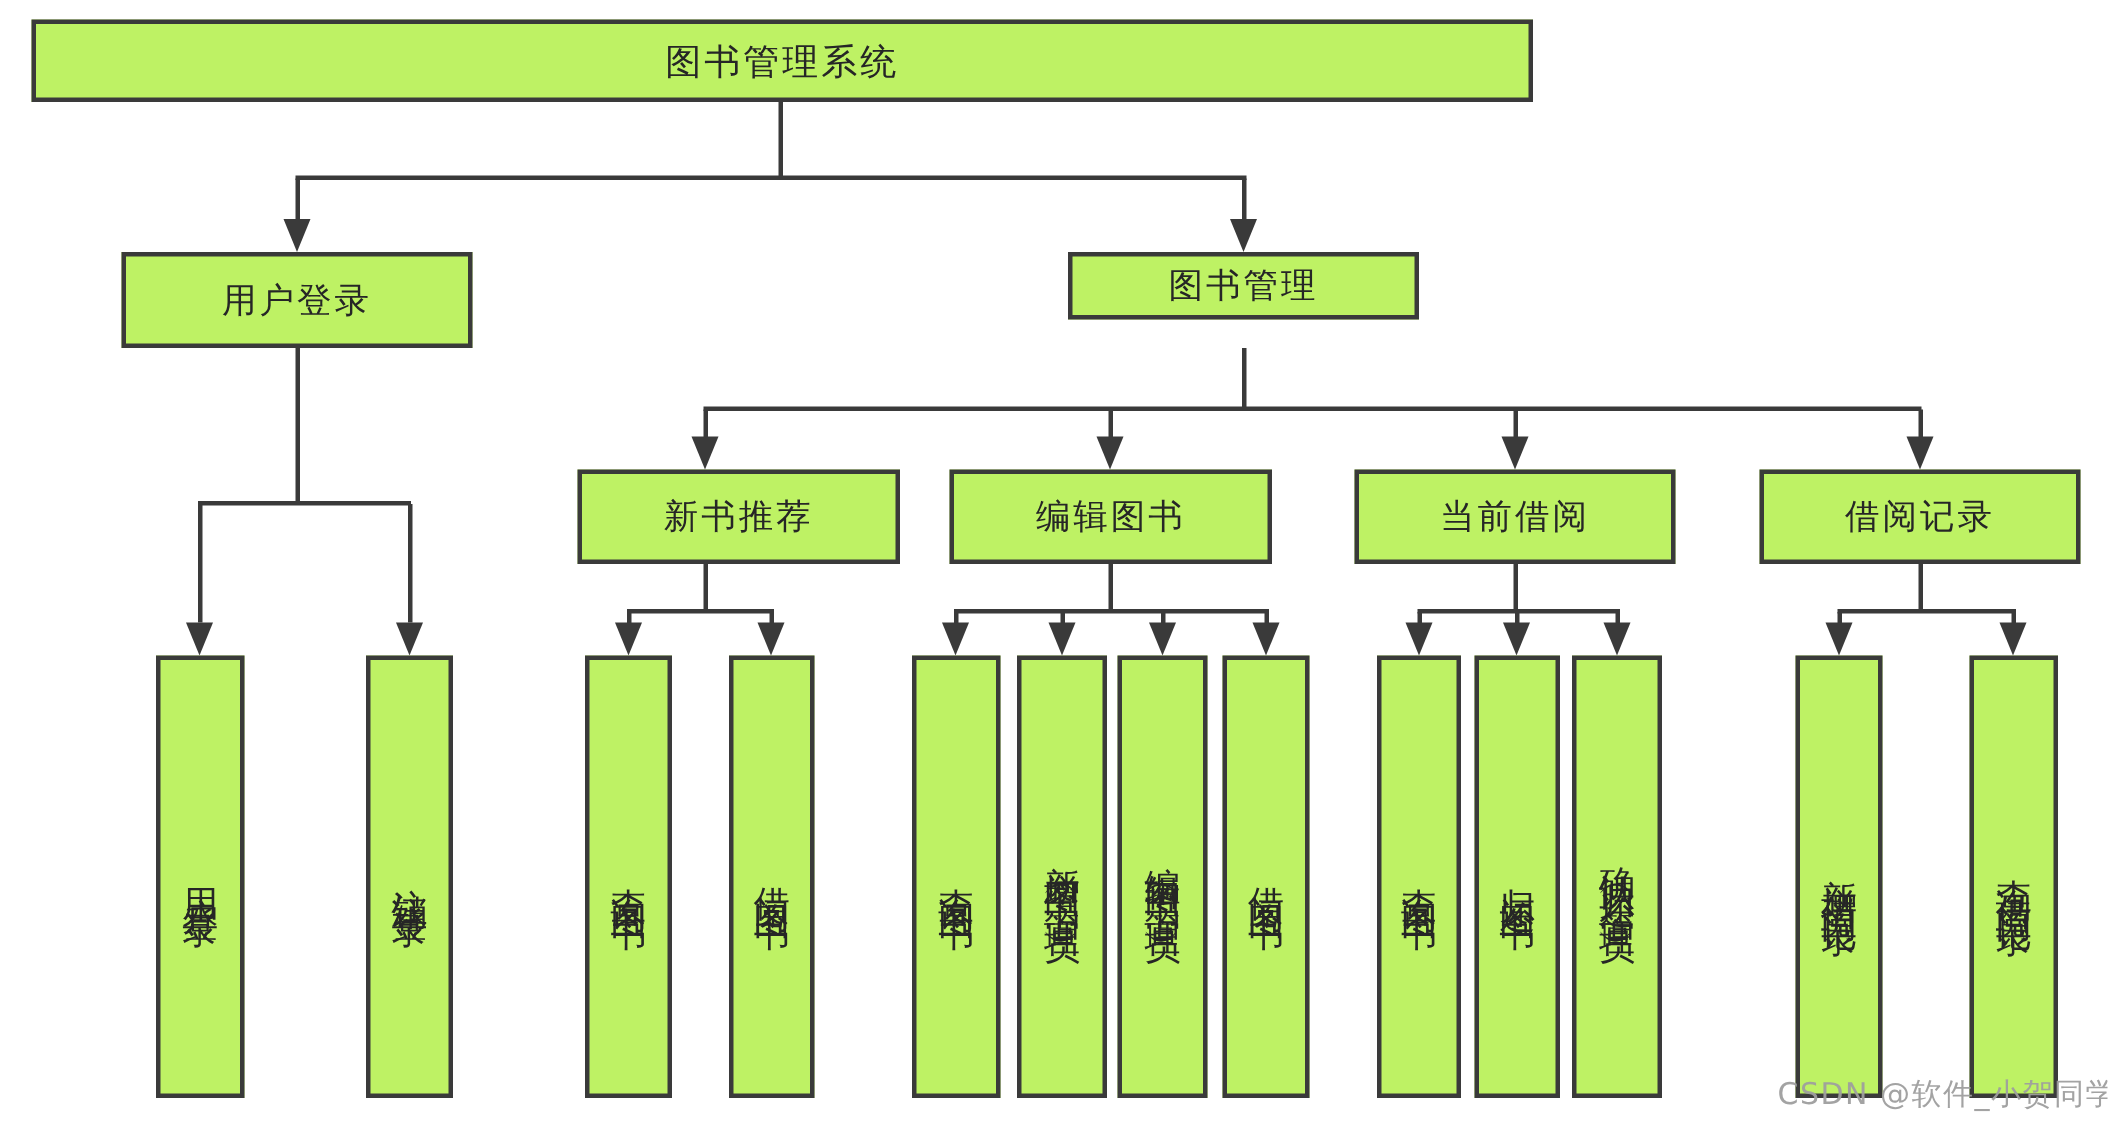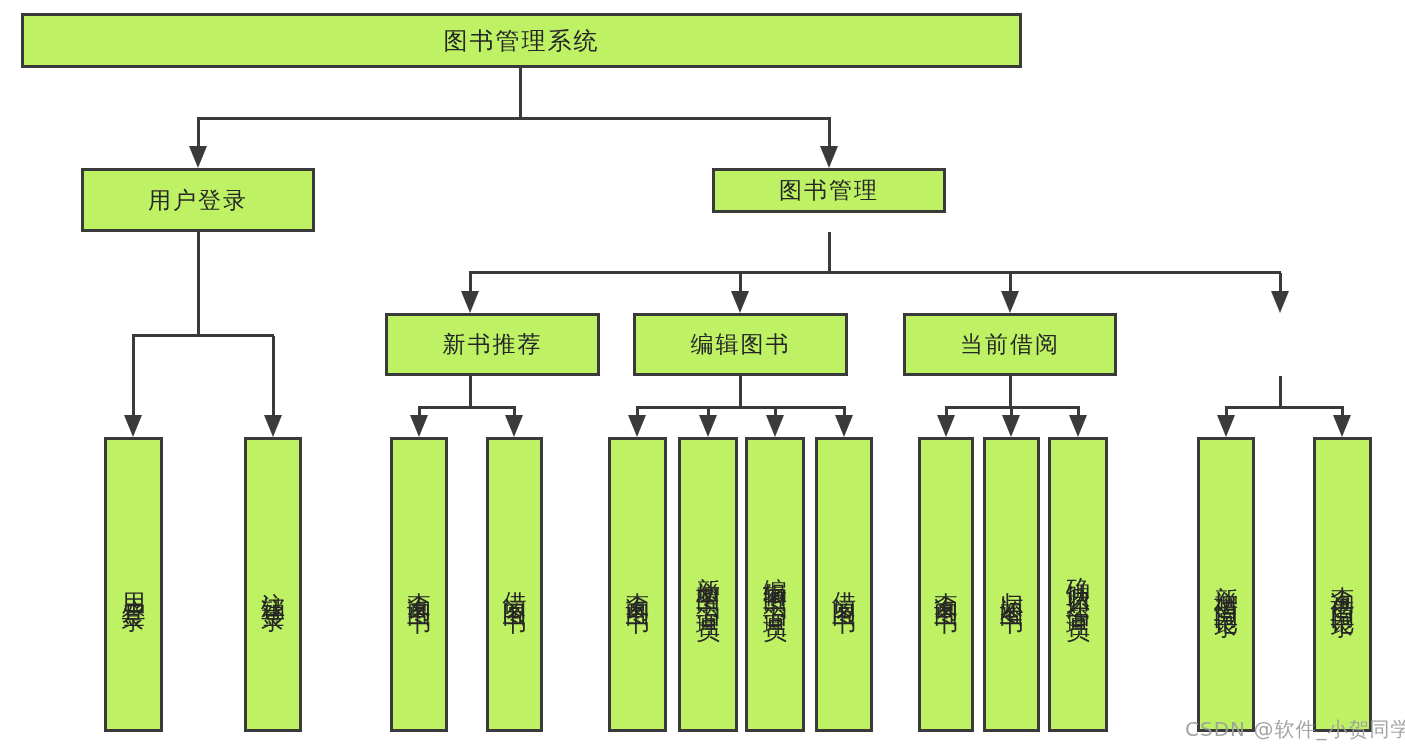--- a/index.html
+++ b/index.html
@@ -83,20 +83,23 @@
   </div>
 
   <div class="node h" style="left:633px;top:313px;width:215px;height:63px;">
     <span>编辑图书</span>
   </div>
 
   <div class="node h" style="left:903px;top:313px;width:214px;height:63px;">
     <span>当前借阅</span>
   </div>
 
+  <div class="node h" style="left:1173px;top:313px;width:214px;height:63px;">
+    <span>借阅记录</span>
+  </div>
 
   <div class="node leaf" style="left:104px;top:437px;width:59px;height:295px;">
     <span class="vtext">用户登录</span>
   </div>
   <div class="node leaf" style="left:244px;top:437px;width:58px;height:295px;">
     <span class="vtext">注销登录</span>
   </div>
 
   <div class="node leaf" style="left:390px;top:437px;width:58px;height:295px;">
     <span class="vtext">查询图书</span>

